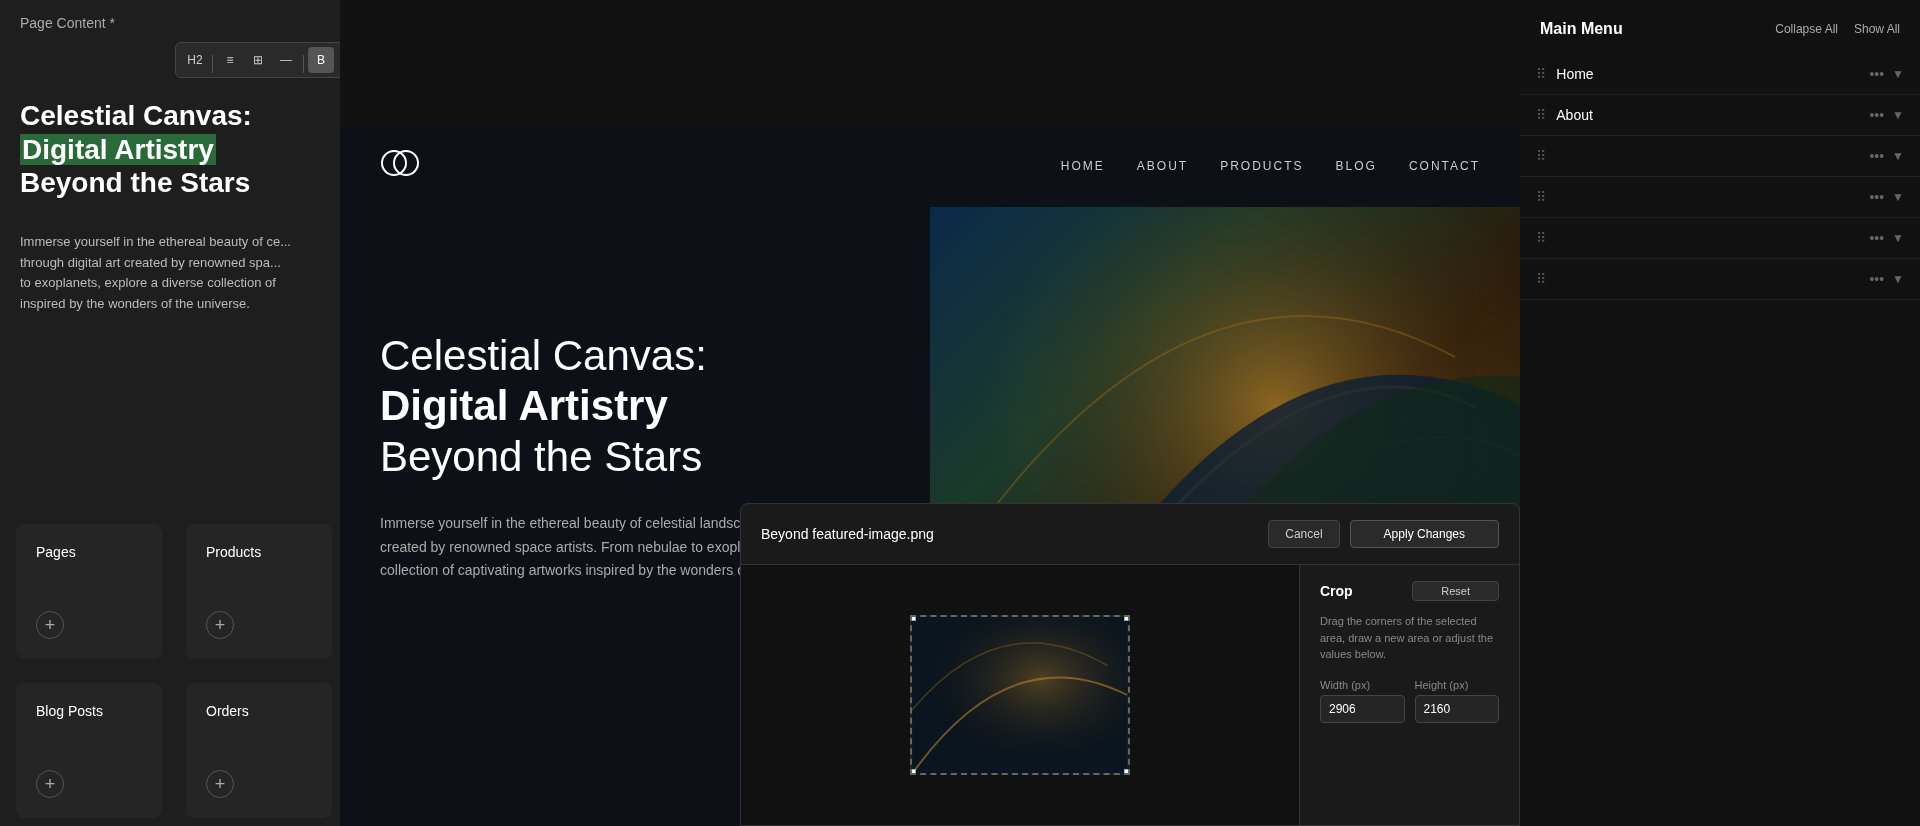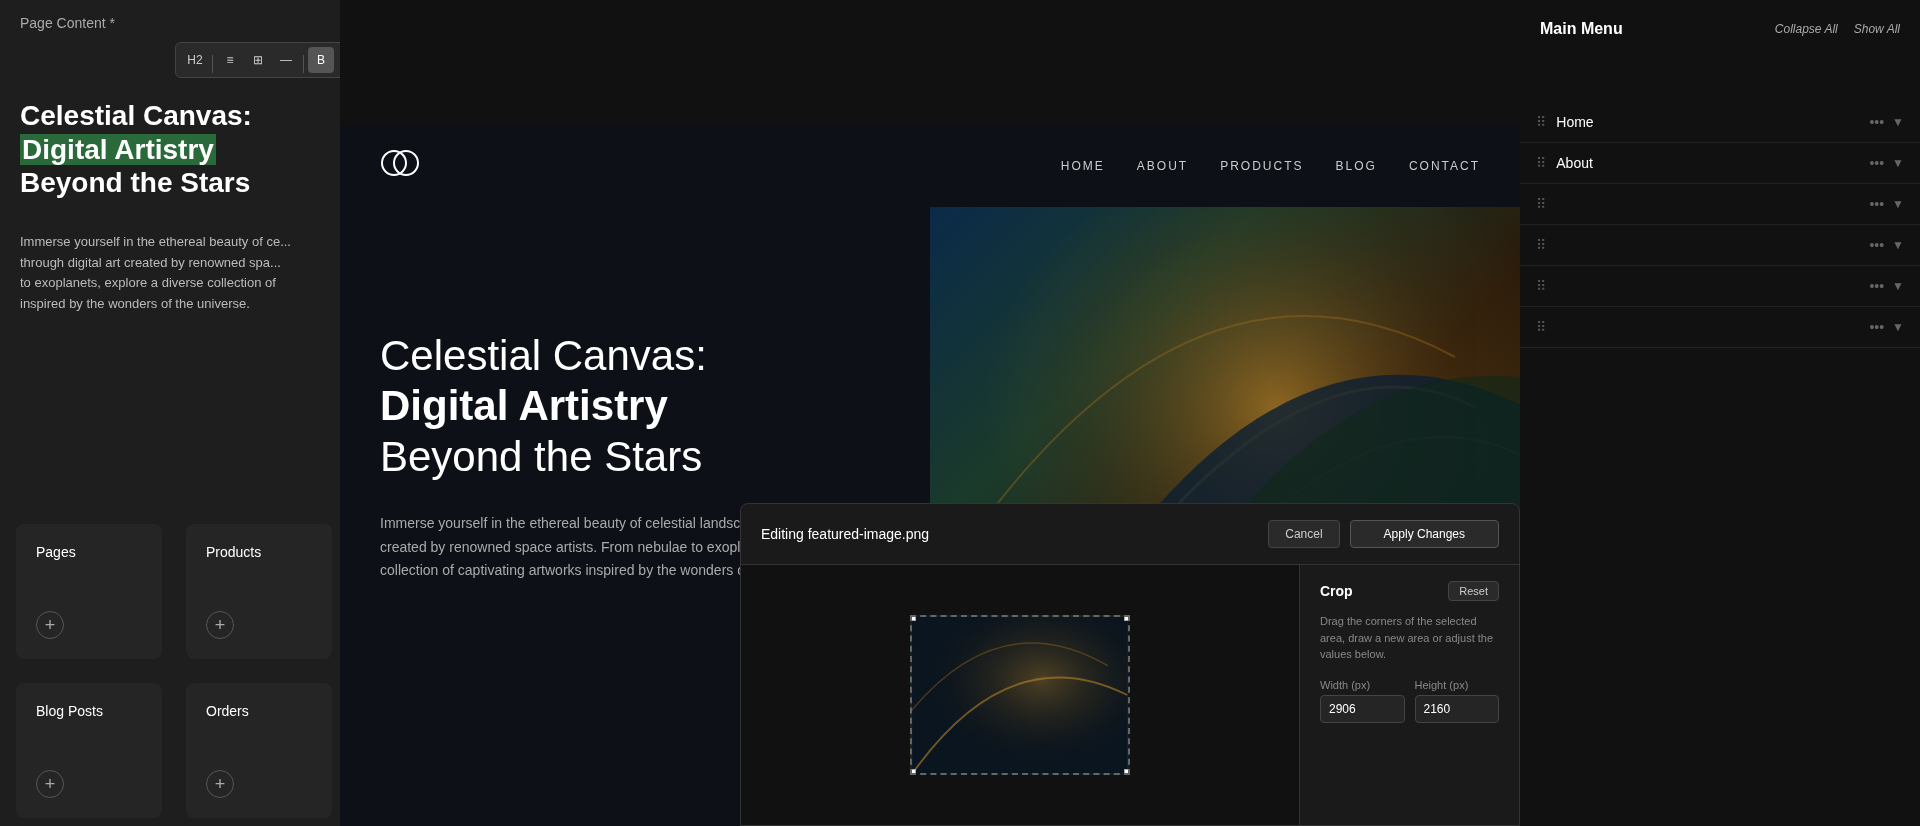--- a/index.html
+++ b/index.html
@@ -214,21 +214,20 @@
       justify-content: center;
     }
 
     
     .right-panel {
       width: 400px;
       background: #111;
       flex-shrink: 0;
       display: flex;
       flex-direction: column;
-      gap: 48px;
     }
     .right-panel-header {
       padding: 20px 20px 16px;
       display: flex;
       align-items: center;
       justify-content: space-between;
     }
     .right-panel-title {
       color: #fff;
       font-size: 16px;
@@ -237,21 +236,20 @@
     .header-actions {
       display: flex;
       gap: 16px;
     }
     .header-action-btn {
       color: #aaa;
       font-size: 12px;
       cursor: pointer;
       background: none;
       border: none;
-      font-style: italic;
     }
     .menu-items {
       flex: 1;
       overflow-y: auto;
     }
     .menu-item {
       display: flex;
       align-items: center;
       padding: 12px 16px;
       border-bottom: 1px solid #222;
@@ -374,21 +372,21 @@
     }
     .crop-label {
       color: #fff;
       font-size: 14px;
       font-weight: 600;
     }
     .reset-btn {
       background: #2a2a2a;
       border: 1px solid #444;
       color: #ccc;
-      padding: 3px 10px;
+      padding: 3px 28px;
       border-radius: 4px;
       font-size: 11px;
       cursor: pointer;
     }
     .crop-description {
       font-size: 11px;
       color: #888;
       line-height: 1.5;
       margin-bottom: 16px;
     }
@@ -515,21 +513,21 @@
               <path d="M 100 600 Q 300 100 600 180 L 600 600 Z" fill="rgba(15,40,25,0.6)"></path>
             </svg>
           </div>
         </div>
       </div>
     </div>
   </div>
 
   <div class="editing-panel">
     <div class="editing-header">
-      <div class="editing-title">Editing featured-image.png</div>
+      <div class="editing-title">Beyond featured-image.png</div>
       <div class="editing-header-btns">
         <button class="btn-cancel">Cancel</button>
         <button class="btn-apply">Apply Changes</button>
       </div>
     </div>
     <div class="editing-body">
 
       <div class="image-preview-area">
         <div class="image-crop-box">
           

